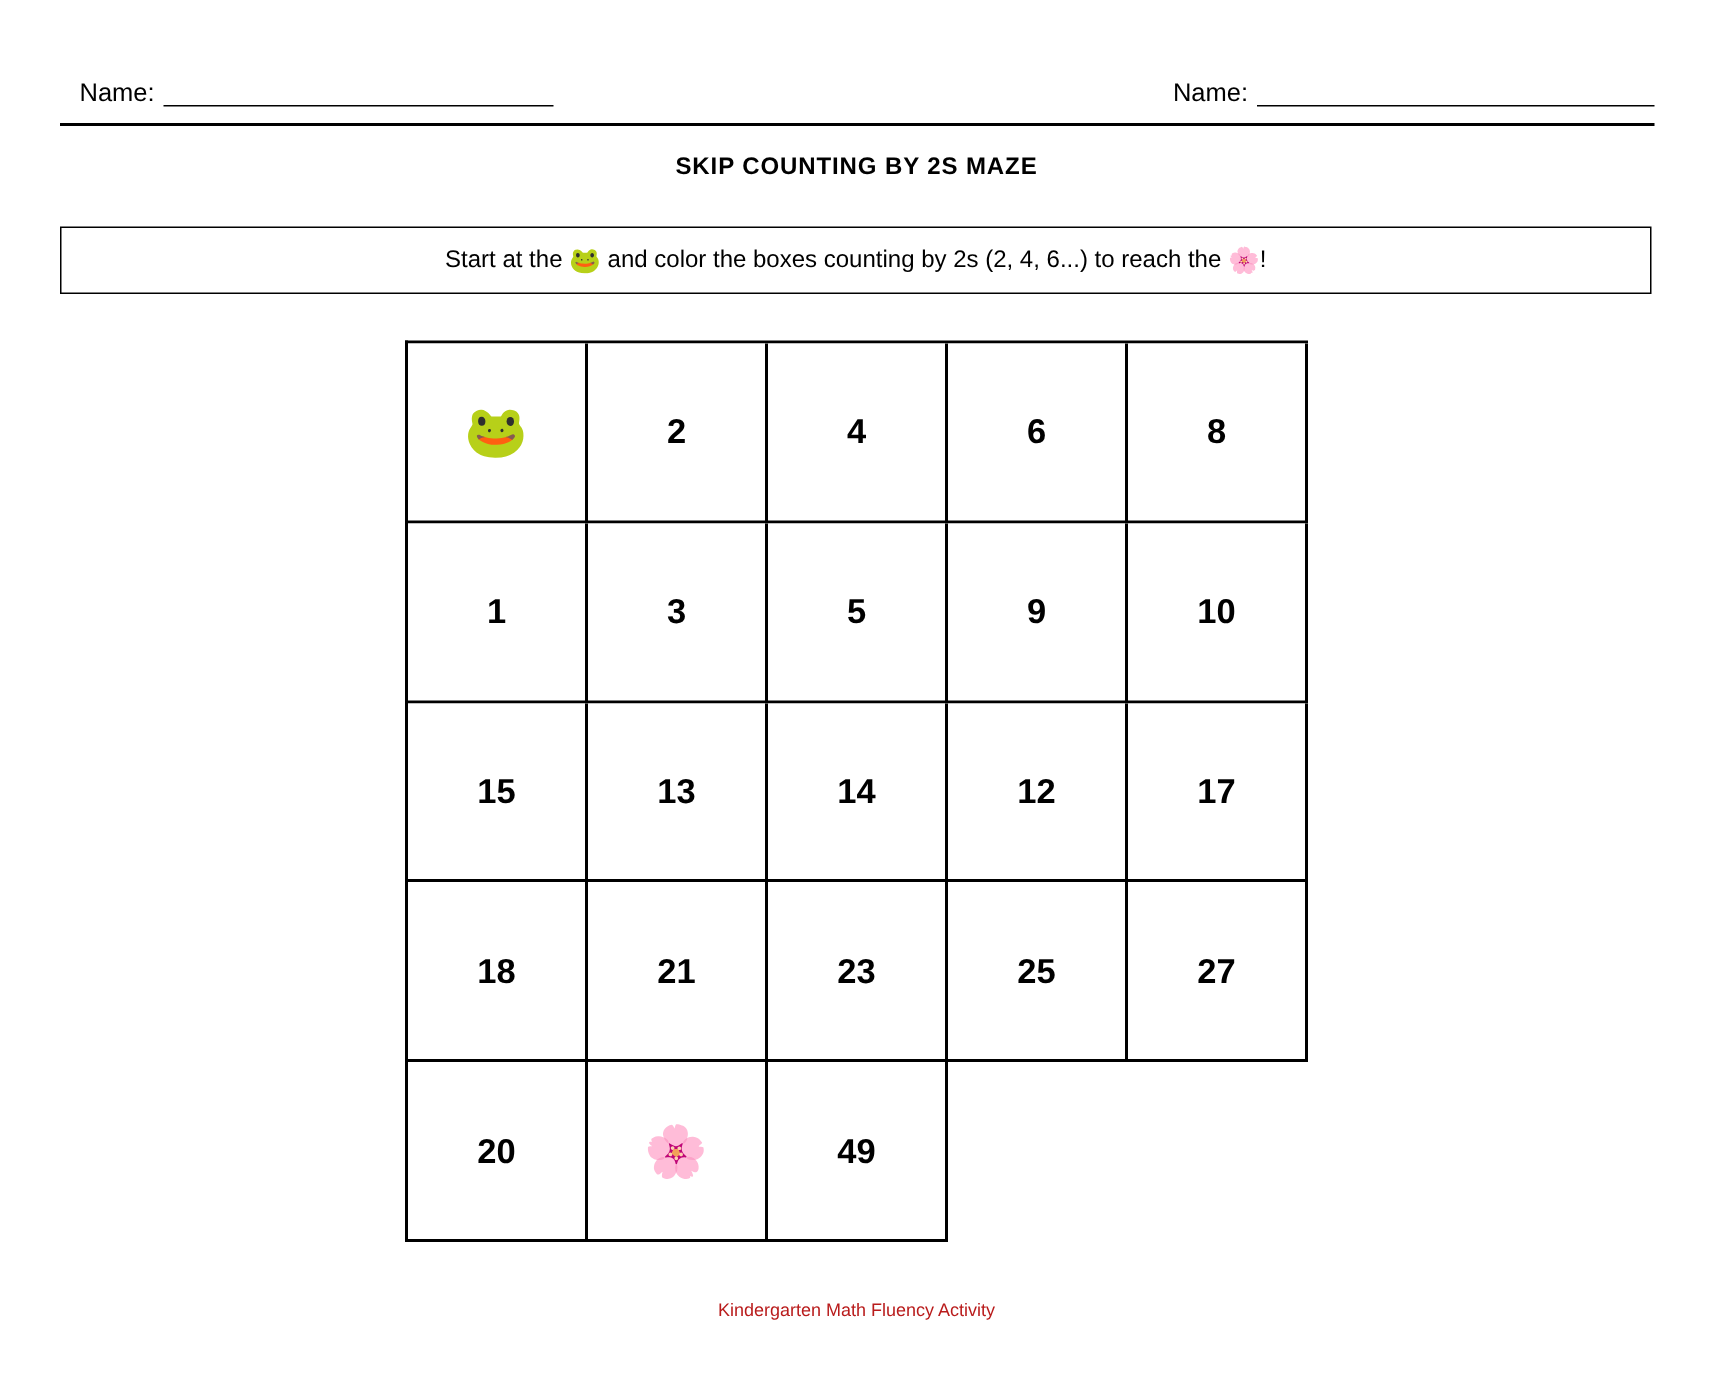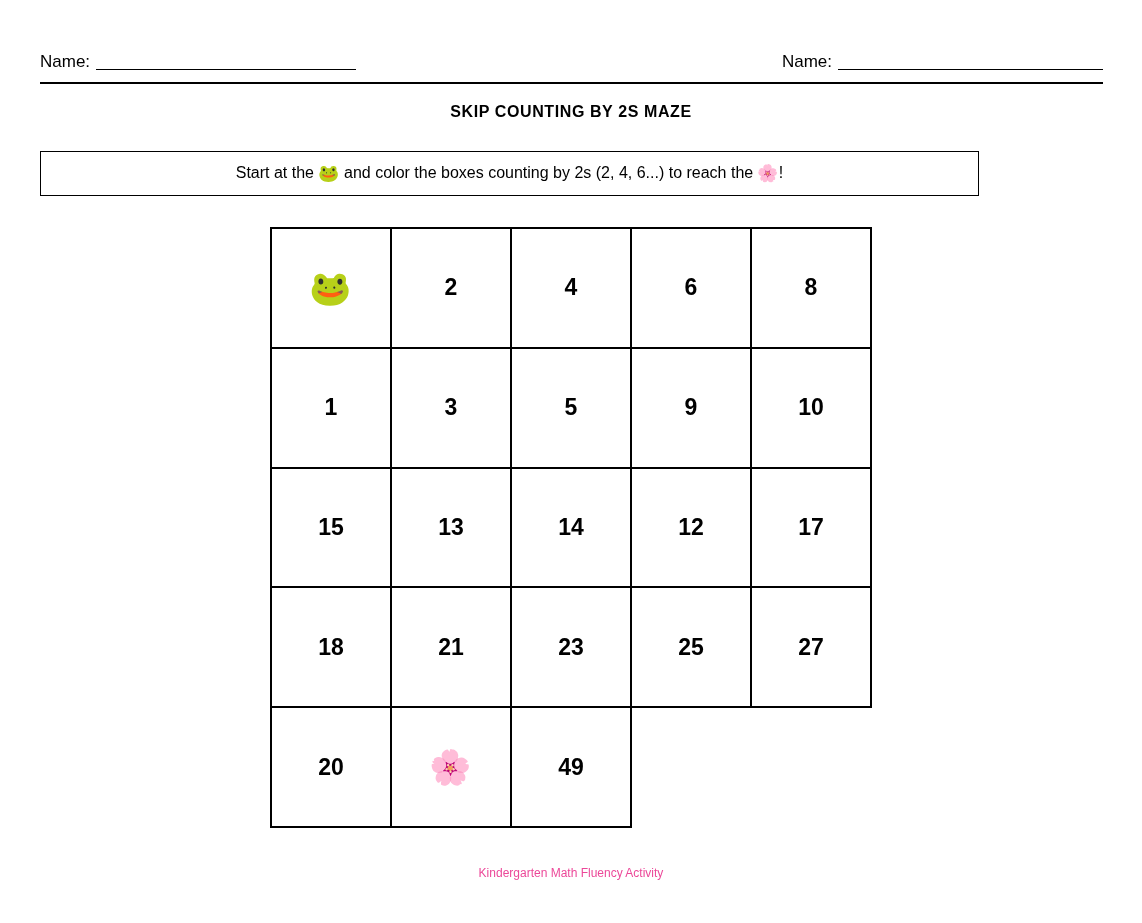--- a/index.html
+++ b/index.html
@@ -30,22 +30,23 @@
     left: 40px;
     top: 40px;
     width: 1063px;
     height: 32px;
     display: flex;
     align-items: flex-end;
     justify-content: space-between;
   }
   .field {
     display: flex;
-    align-items: flex-start;
+    align-items: center;
     font-size: 17px;
+    margin-left: 13px;
   }
   .field-label {
     font-size: 17px;
     line-height: 20px;
     white-space: nowrap;
   }
   .field-line {
     display: inline-block;
     margin-left: 6px;
     border-bottom: 1.6px solid #000;
@@ -73,21 +74,21 @@
     font-size: 16px;
     font-weight: bold;
     letter-spacing: 0.6px;
   }
 
   
   .instruction-box {
     position: absolute;
     left: 40px;
     top: 151px;
-    width: 939px;
+    width: 1061px;
     height: 45px;
     border: 1.5px solid #000;
     display: flex;
     align-items: center;
     justify-content: center;
     box-sizing: border-box;
   }
   .instruction-text {
     font-size: 16px;
     line-height: 20px;
@@ -130,21 +131,21 @@
   }
 
   
   .footer {
     position: absolute;
     left: 0;
     top: 866px;
     width: 1142px;
     text-align: center;
     font-size: 12px;
-    color: #ec4899;
+    color: #b91c1c;
   }
 </style>
 </head>
 <body>
 
 <div class="sheet">
 
   <div class="header-row">
     <div class="field">
       <span class="field-label">Name:</span>

